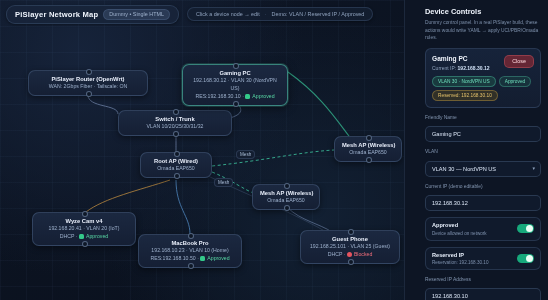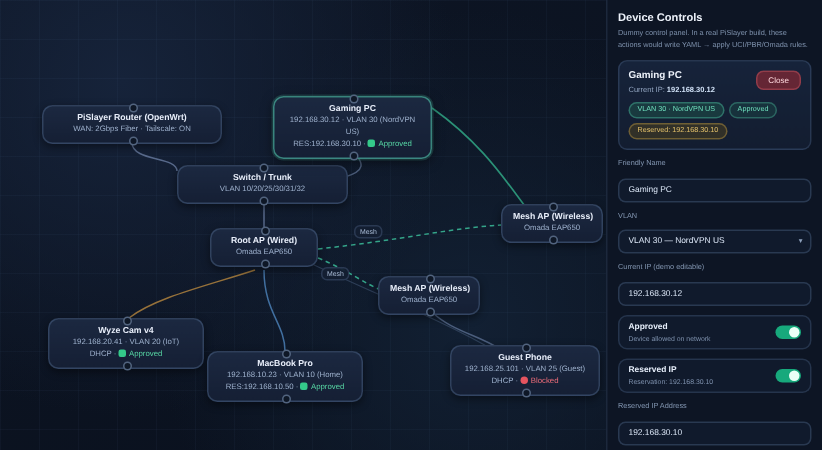--- a/index.html
+++ b/index.html
@@ -82,21 +82,21 @@
     background:rgba(20,31,50,.95);
     border:1px solid rgba(110,140,185,.25);
     border-radius:4px;padding:1px 3px;white-space:nowrap;
   }
 
   
   #panel{
     width:144px;height:300px;box-sizing:border-box;
     background:#0d1524;
     border-left:1px solid rgba(110,140,185,.16);
-    padding:7px 7px 0 7px;
+    padding:7px 7px 0 20px;
     overflow:hidden;
   }
   .panel-title{font-size:7.4px;font-weight:bold;color:#eef3fb;margin:0 0 3px 0;}
   .panel-desc{font-size:4.9px;color:#7d90ab;line-height:1.55;margin:0 0 6px 0;}
 
   .card{
     background:linear-gradient(180deg,#16233a 0%,#131d30 100%);
     border:1px solid rgba(116,146,190,.22);
     border-radius:6px;padding:6px;
   }
@@ -136,20 +136,31 @@
   .switch{width:17px;height:9px;border-radius:5px;background:#17a97c;position:relative;flex:none;}
   .switch i{position:absolute;right:1px;top:1px;width:7px;height:7px;border-radius:50%;background:#eafff6;}
 </style>
 </head>
 <body>
 
 <div id="app">
 
   <div id="map-pane">
 
+    <div class="top-bar">
+      <div class="pill">
+        <span class="title-txt">PiSlayer Network Map</span>
+        <span class="sub-badge">Dummy • Single HTML</span>
+      </div>
+      <div class="pill hint-pill">
+        <span>Click a device node → edit</span>
+        <span class="hint-sep">·</span>
+        <span>Demo: VLAN / Reserved IP / Approved</span>
+      </div>
+    </div>
 
     <svg id="links" width="404" height="300" viewBox="0 0 404 300">
 
       <path d="M88,95 C88,108 118,104 118,114" stroke="#64779a" stroke-width="1" fill="none" opacity=".85"></path>
 
       <path d="M176,134 C176,144 176,148 176,152" stroke="#64779a" stroke-width="1" fill="none" opacity=".85"></path>
 
       <path d="M230,118 C250,112 236,104 236,100" stroke="#64779a" stroke-width="1" fill="none" opacity=".7"></path>
 
       <path d="M288,72 C322,96 338,122 352,140" stroke="#2f9e7f" stroke-width="1.1" fill="none" opacity=".9"></path>

